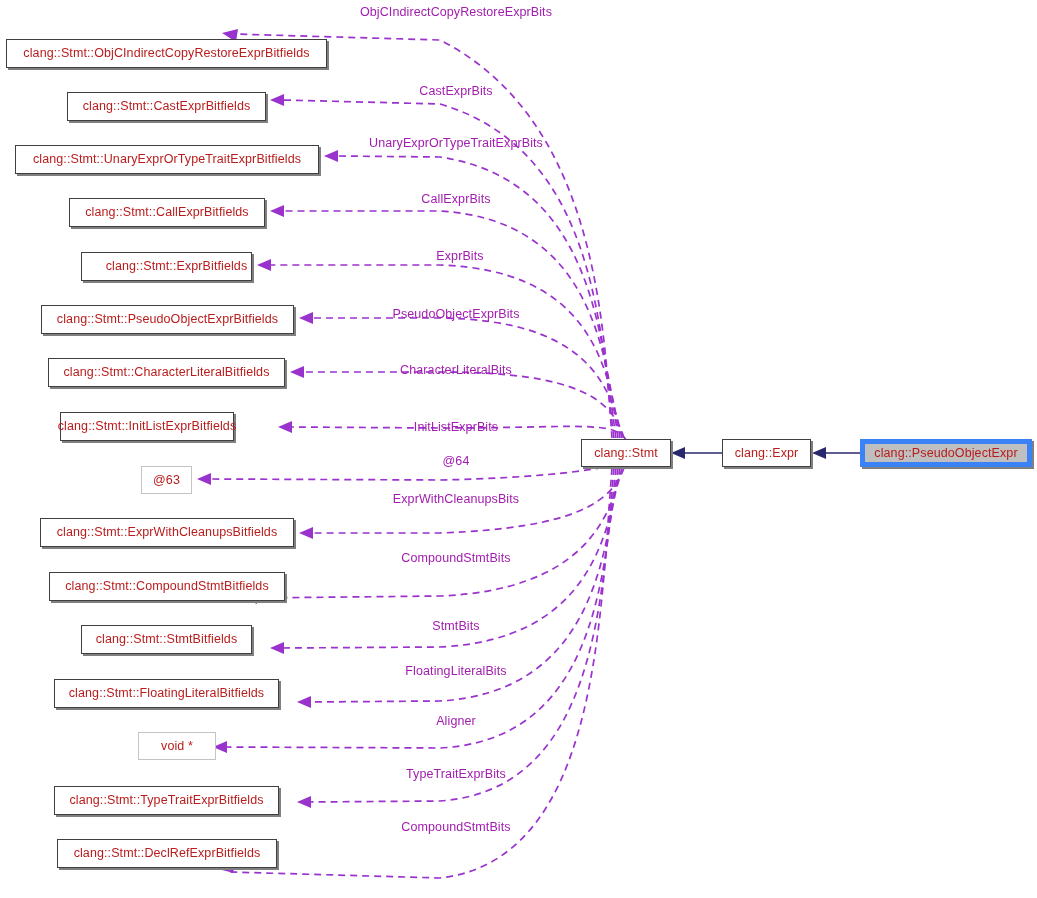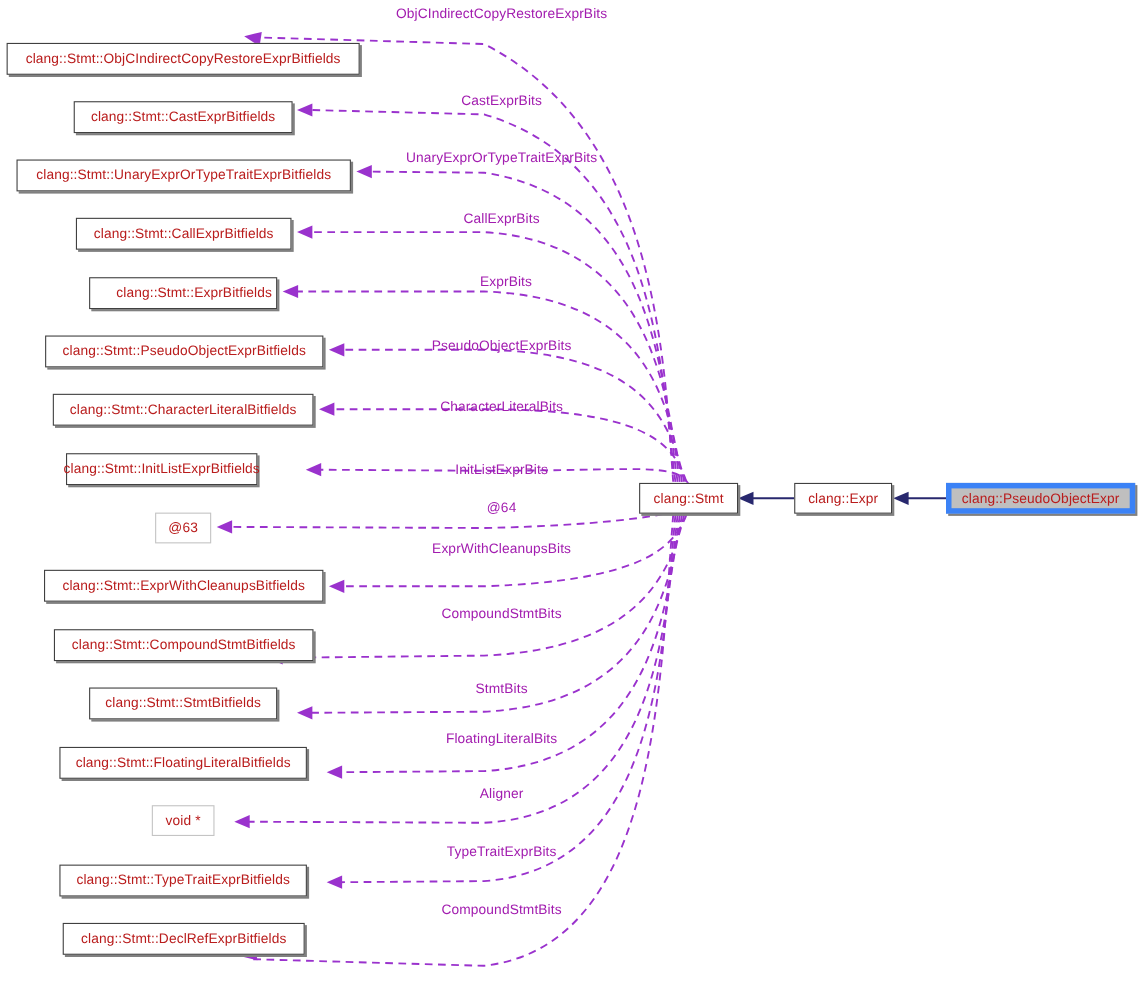--- a/index.html
+++ b/index.html
@@ -127,20 +127,20 @@
       <div class="node shadow" style="left: 69px; top: 198px; width: 196px; height: 29px;">clang::Stmt::CallExprBitfields</div>
       <div class="node shadow" style="left: 81px; top: 252px; width: 171px; height: 29px; padding-left: 20px;">clang::Stmt::ExprBitfields</div>
       <div class="node shadow" style="left: 41px; top: 305px; width: 253px; height: 29px;">clang::Stmt::PseudoObjectExprBitfields</div>
       <div class="node shadow" style="left: 48px; top: 358px; width: 237px; height: 29px;">clang::Stmt::CharacterLiteralBitfields</div>
       <div class="node shadow" style="left: 60px; top: 412px; width: 174px; height: 29px;">clang::Stmt::InitListExprBitfields</div>
       <div class="node light" style="left: 141px; top: 466px; width: 51px; height: 28px;">@63</div>
       <div class="node shadow" style="left: 40px; top: 518px; width: 254px; height: 29px;">clang::Stmt::ExprWithCleanupsBitfields</div>
       <div class="node shadow" style="left: 49px; top: 572px; width: 236px; height: 29px;">clang::Stmt::CompoundStmtBitfields</div>
       <div class="node shadow" style="left: 81px; top: 625px; width: 171px; height: 29px;">clang::Stmt::StmtBitfields</div>
       <div class="node shadow" style="left: 54px; top: 679px; width: 225px; height: 29px;">clang::Stmt::FloatingLiteralBitfields</div>
-      <div class="node light" style="left: 138px; top: 732px; width: 57px; height: 28px;">void *</div>
+      <div class="node light" style="left: 138px; top: 732px; width: 78px; height: 28px;">void *</div>
       <div class="node shadow" style="left: 54px; top: 786px; width: 225px; height: 29px;">clang::Stmt::TypeTraitExprBitfields</div>
       <div class="node shadow" style="left: 57px; top: 839px; width: 220px; height: 29px;">clang::Stmt::DeclRefExprBitfields</div>
       <div class="node shadow" style="left: 581px; top: 439px; width: 90px; height: 28px;">clang::Stmt</div>
       <div class="node shadow" style="left: 722px; top: 439px; width: 89px; height: 28px;">clang::Expr</div>
       <div class="node highlight" style="left: 860px; top: 439px; width: 172px; height: 28px;">clang::PseudoObjectExpr</div>
     </div>
 </div>
 
 </body></html>

